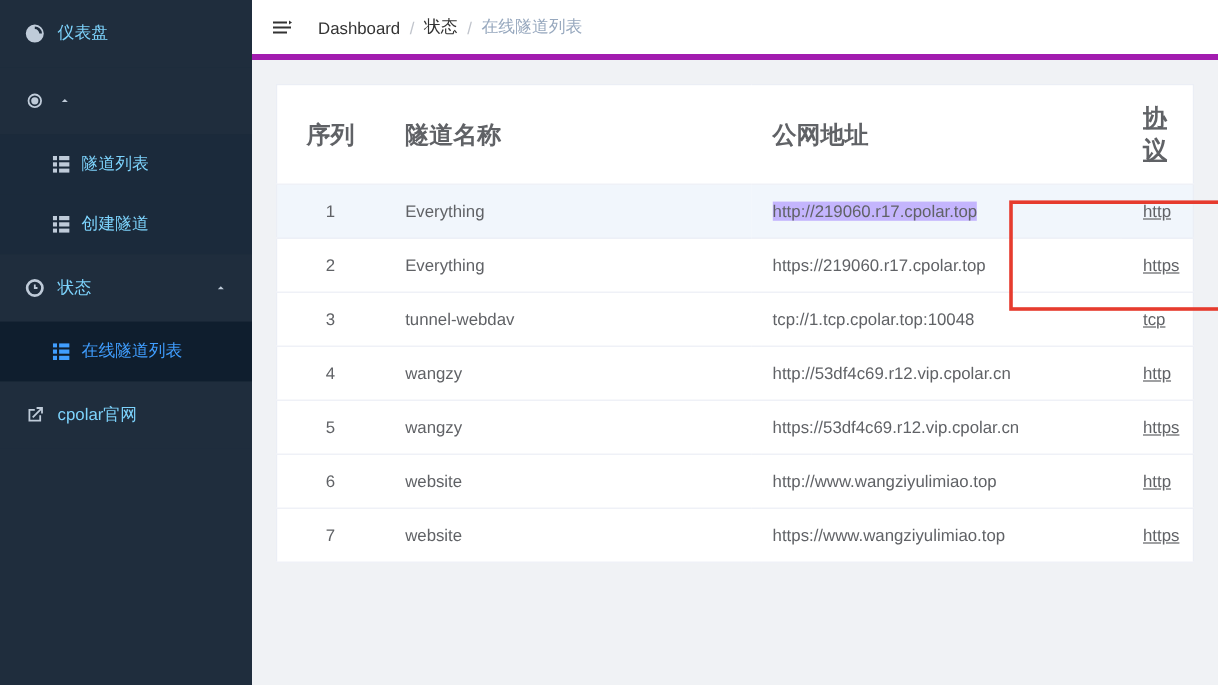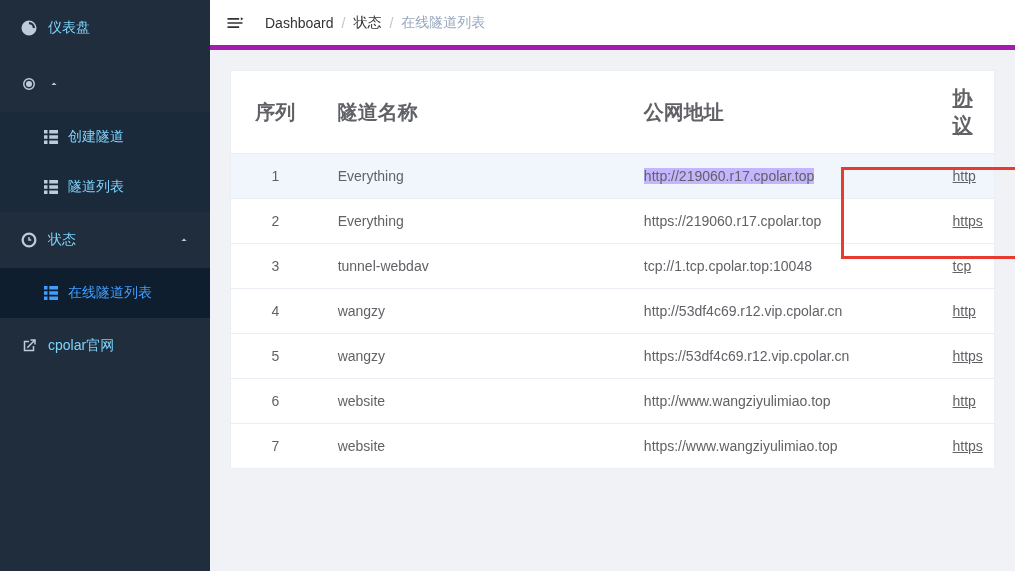--- a/index.html
+++ b/index.html
@@ -156,32 +156,32 @@
   </div>
   <div class="nav-item sub">
     <svg class="grid-icon" viewBox="0 0 16 16">
         <rect x="0" y="0" width="4" height="4"></rect>
         <rect x="6" y="0" width="10" height="4"></rect>
         <rect x="0" y="6" width="4" height="4"></rect>
         <rect x="6" y="6" width="10" height="4"></rect>
         <rect x="0" y="12" width="4" height="4"></rect>
         <rect x="6" y="12" width="10" height="4"></rect>
       </svg>
-    <span class="nav-text">创建隧道</span>
+    <span class="nav-text">隧道列表</span>
   </div>
   <div class="nav-item sub">
     <svg class="grid-icon" viewBox="0 0 16 16">
         <rect x="0" y="0" width="4" height="4"></rect>
         <rect x="6" y="0" width="10" height="4"></rect>
         <rect x="0" y="6" width="4" height="4"></rect>
         <rect x="6" y="6" width="10" height="4"></rect>
         <rect x="0" y="12" width="4" height="4"></rect>
         <rect x="6" y="12" width="10" height="4"></rect>
       </svg>
-    <span class="nav-text">隧道列表</span>
+    <span class="nav-text">创建隧道</span>
   </div>
   <div class="nav-item subhead">
     <svg class="nav-icon" viewBox="0 0 24 24">
         <path d="M12 2a10 10 0 100 20 10 10 0 000-20zm0 3a7 7 0 010 14 7 7 0 010-14zm-1 3v5h4v-2h-2V8h-2z"></path>
       </svg>
     <span class="nav-text">状态</span>
     <svg class="chevron" viewBox="0 0 24 24">
         <path d="M7 14l5-5 5 5z"></path>
       </svg>
   </div>

